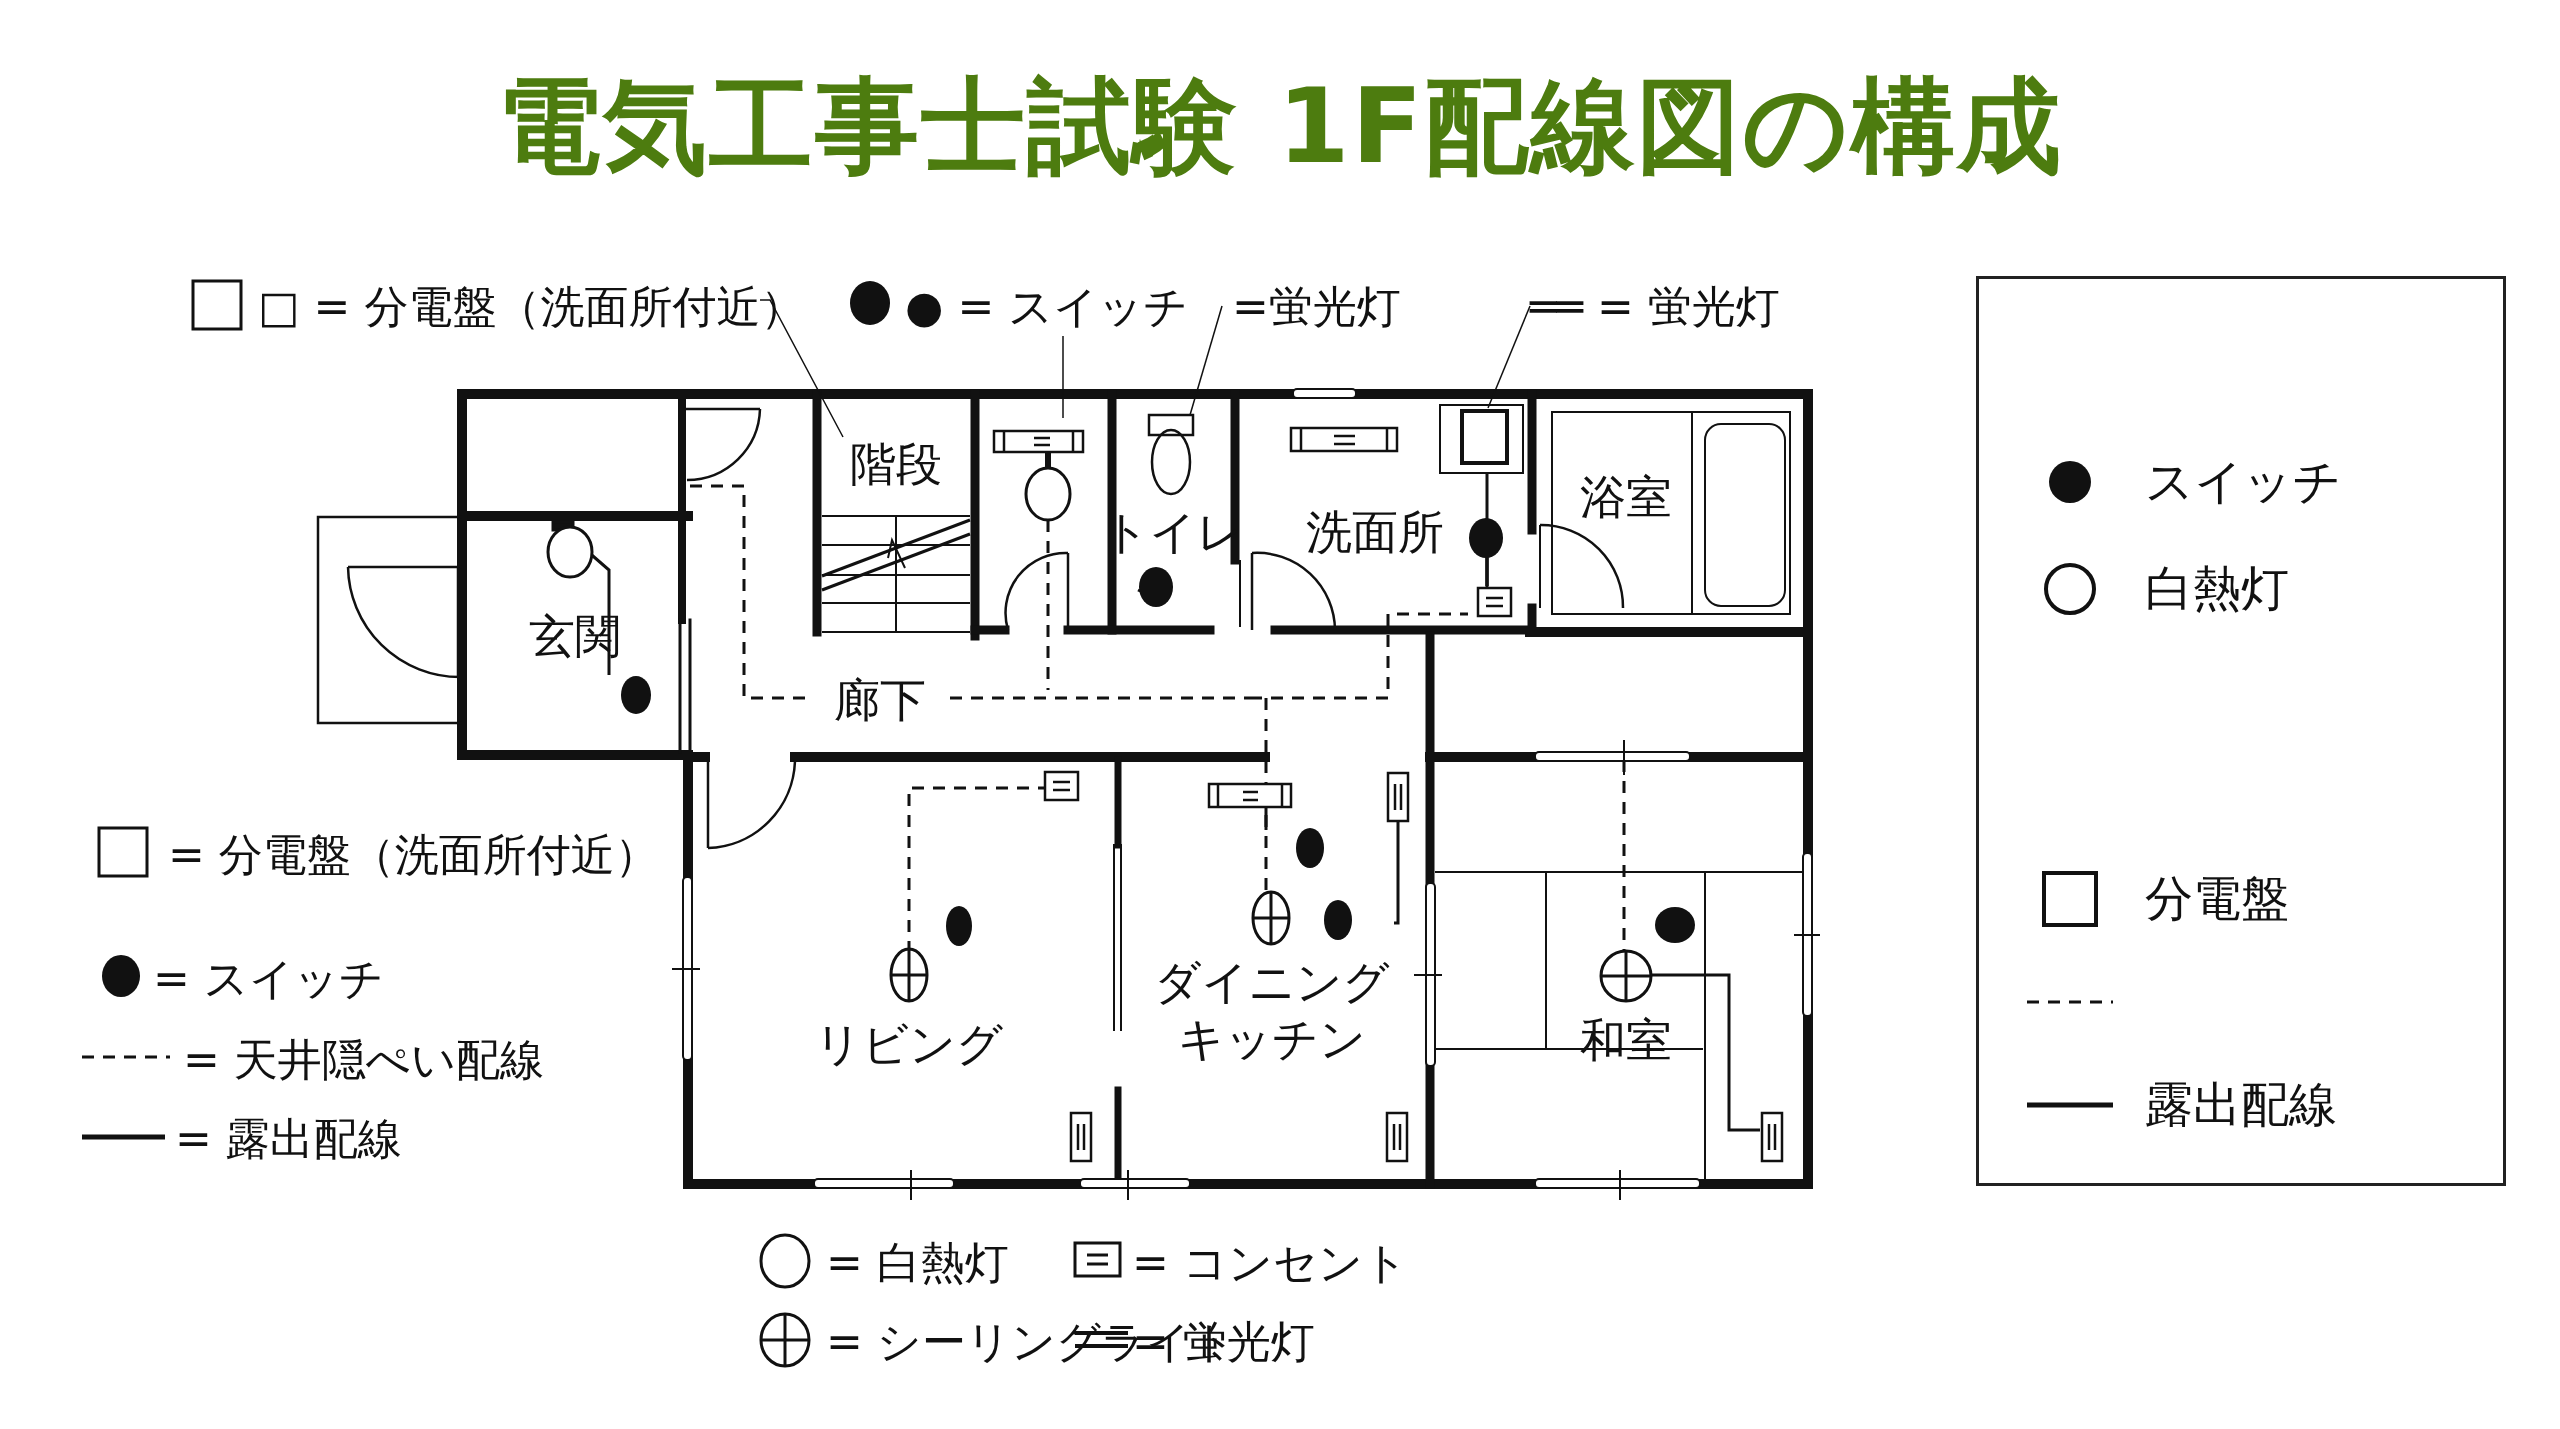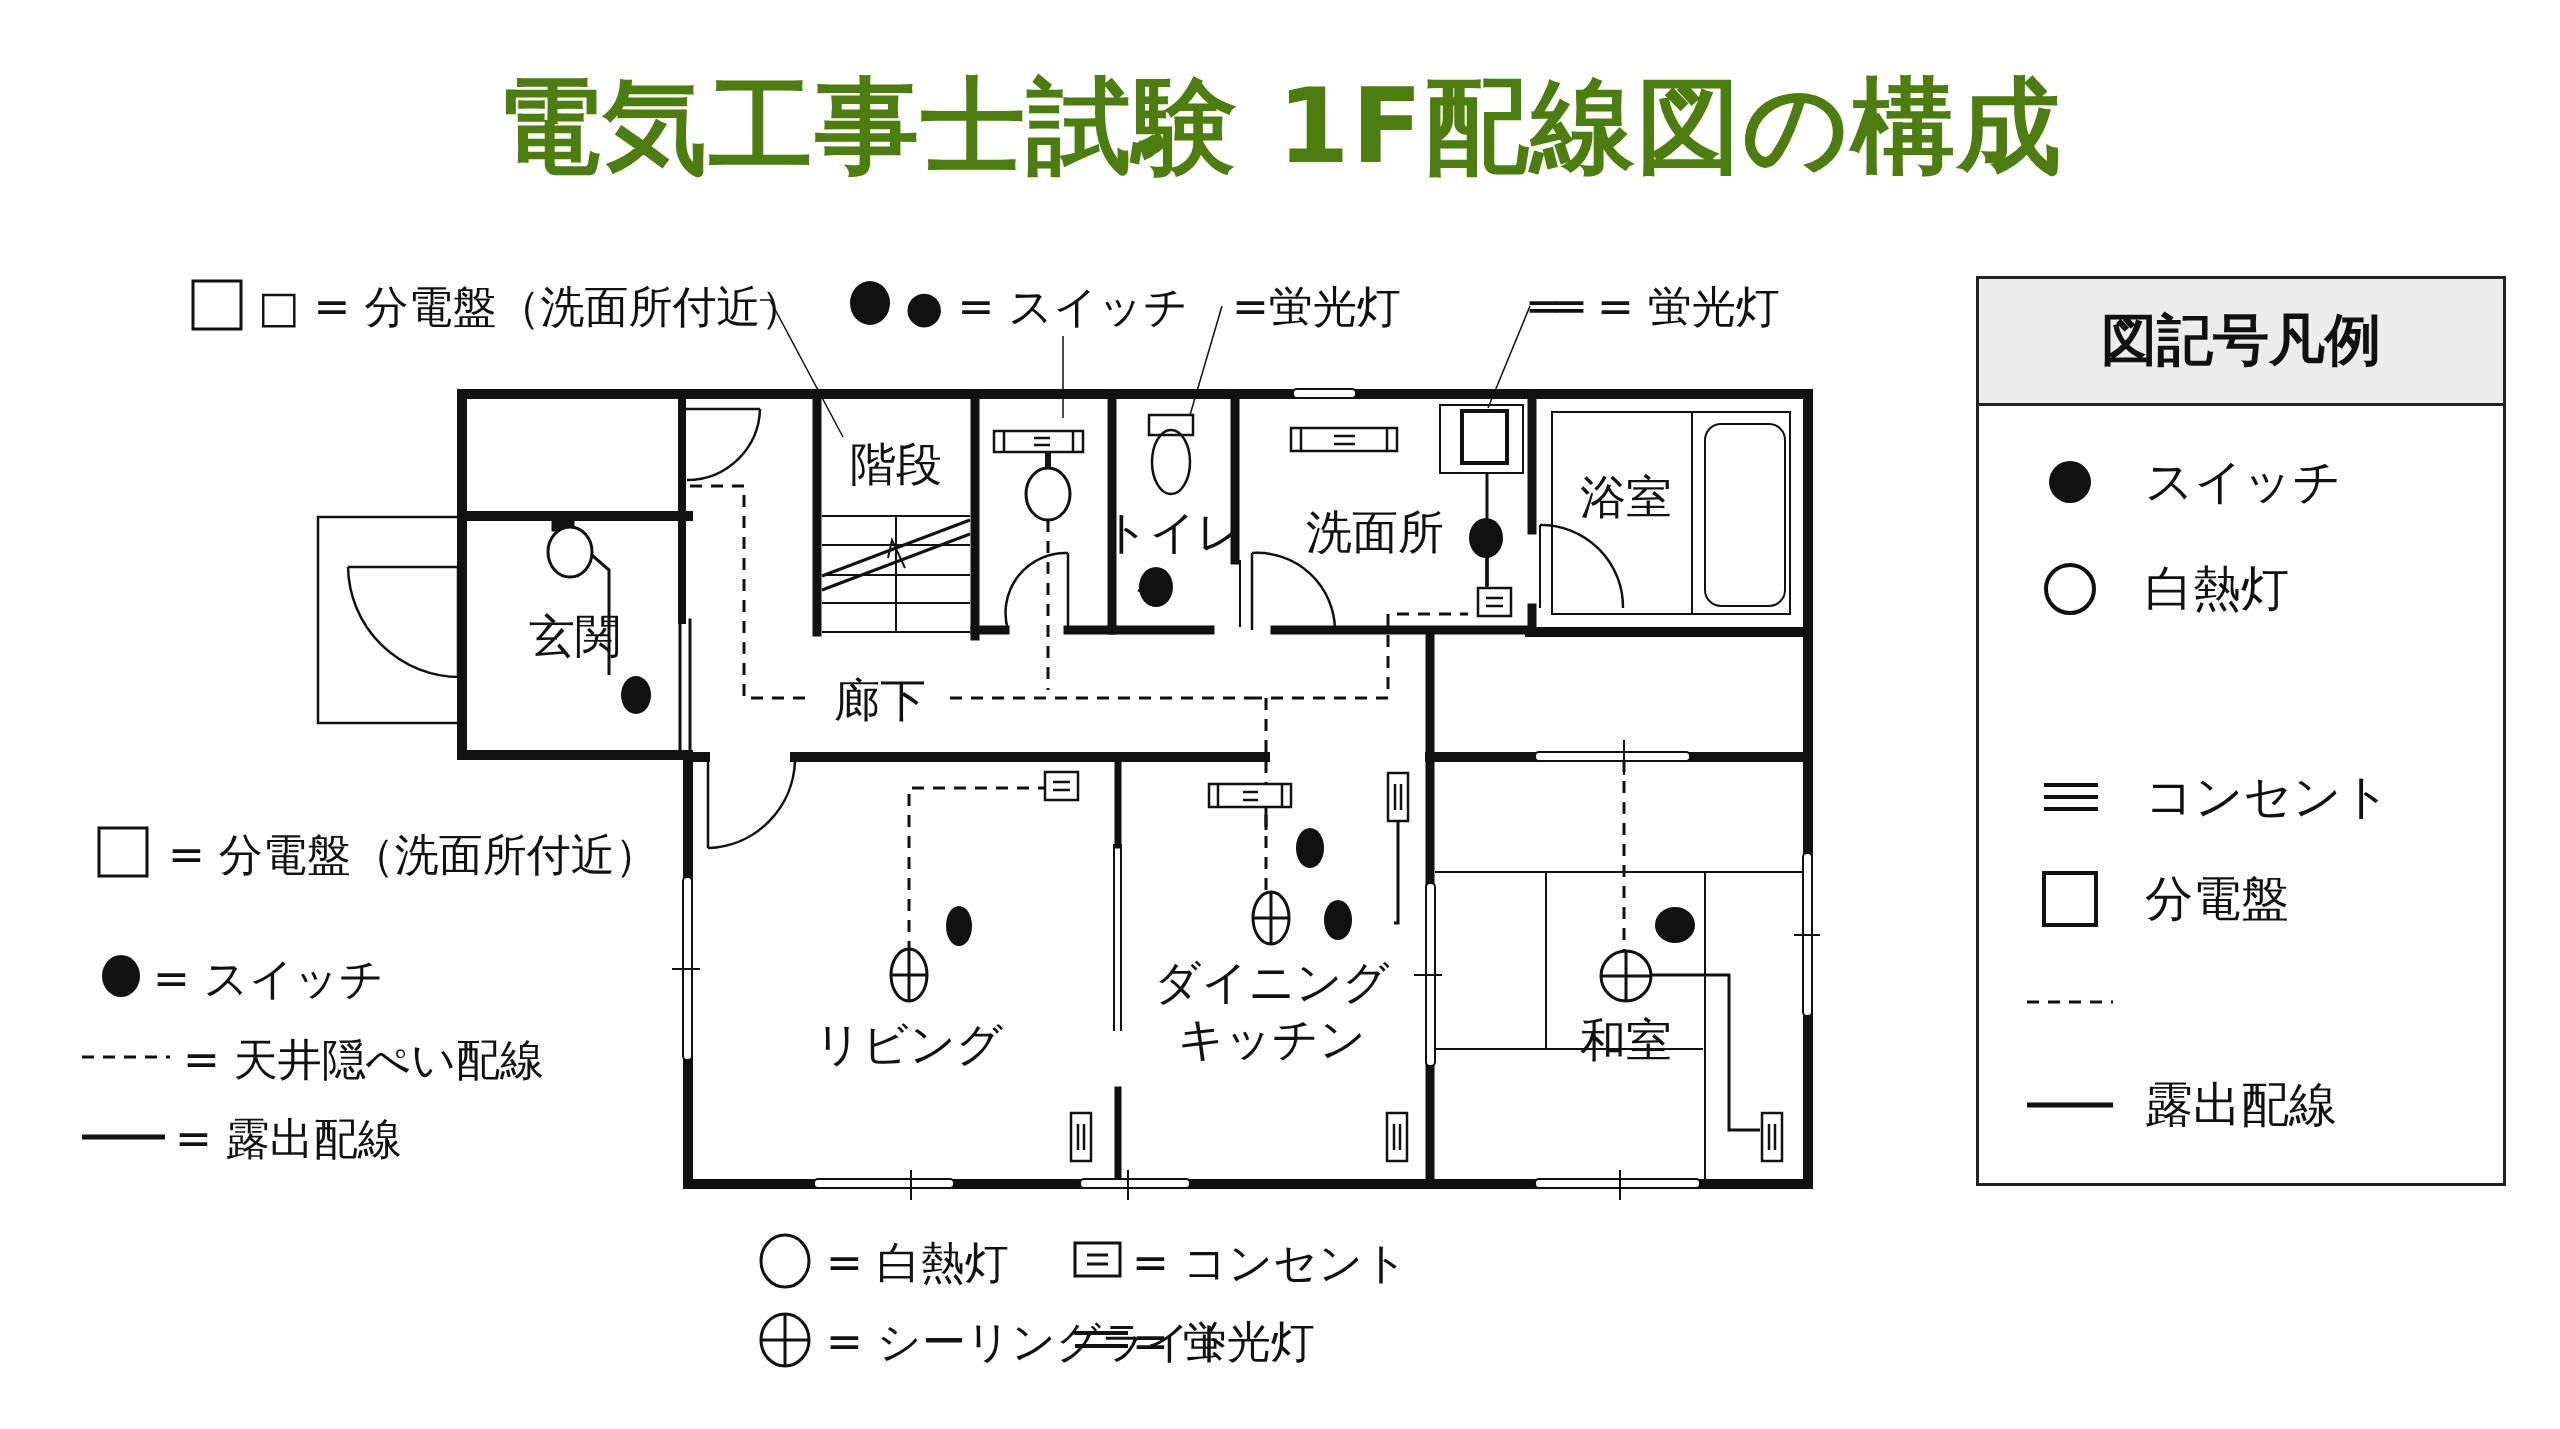--- a/index.html
+++ b/index.html
@@ -294,48 +294,37 @@
     <text class="lbl" x="1132" y="1278">= コンセント</text>
     <g stroke="#111" stroke-width="4">
       <line x1="1075" y1="1333" x2="1128" y2="1333"></line>
       <line x1="1075" y1="1346" x2="1128" y2="1346"></line>
     </g>
     <text class="lbl" x="1132" y="1357">= 蛍光灯</text>
   </g>
 </svg>
 
 <div class="legend-box">
-  <div class="legend-head">図記号凡例</div>
 
   <div class="legend-row" style="top:163px">
     <div class="legend-sym">
         <svg width="50" height="50">
           <circle cx="25" cy="25" r="21" fill="#111"></circle>
         </svg>
       </div>
     <div class="legend-txt">スイッチ</div>
   </div>
   <div class="legend-row" style="top:270px">
     <div class="legend-sym">
         <svg width="60" height="60">
           <circle cx="30" cy="30" r="24" fill="none" stroke="#111" stroke-width="4"></circle>
         </svg>
       </div>
     <div class="legend-txt">白熱灯</div>
   </div>
-  <div class="legend-row" style="top:478px">
-    <div class="legend-sym">
-        <svg width="60" height="40">
-          <line x1="4" y1="8" x2="58" y2="8" stroke="#111" stroke-width="4"></line>
-          <line x1="4" y1="20" x2="58" y2="20" stroke="#111" stroke-width="4"></line>
-          <line x1="4" y1="32" x2="58" y2="32" stroke="#111" stroke-width="4"></line>
-        </svg>
-      </div>
-    <div class="legend-txt">コンセント</div>
-  </div>
   <div class="legend-row" style="top:580px">
     <div class="legend-sym">
         <svg width="60" height="60">
           <rect x="4" y="4" width="52" height="52" fill="none" stroke="#111" stroke-width="4"></rect>
         </svg>
       </div>
     <div class="legend-txt">分電盤</div>
   </div>
   <div class="legend-row" style="top:683px">
     <div class="legend-sym">

